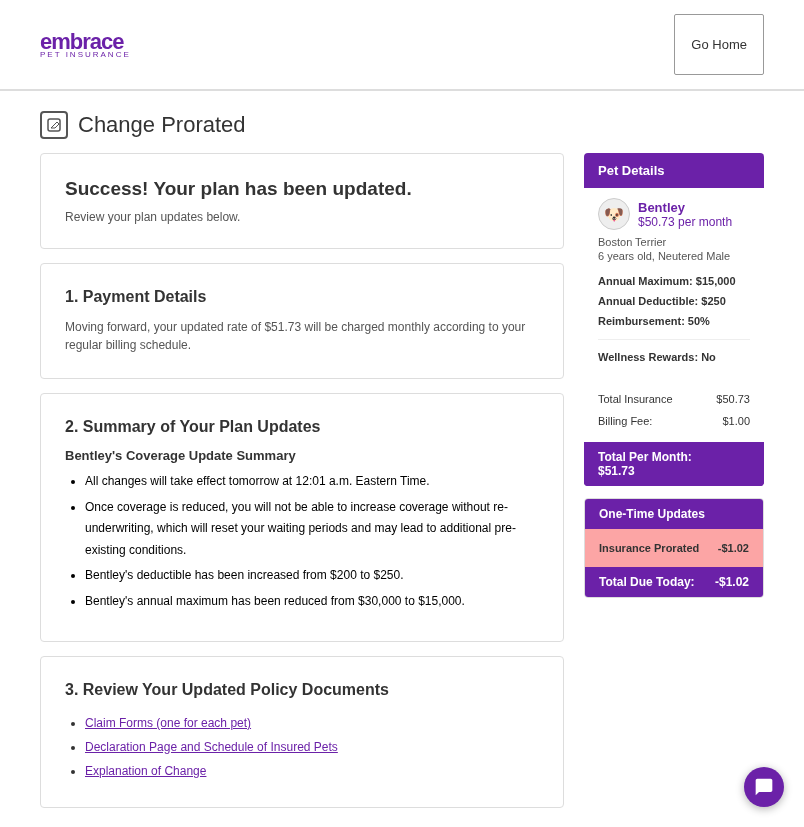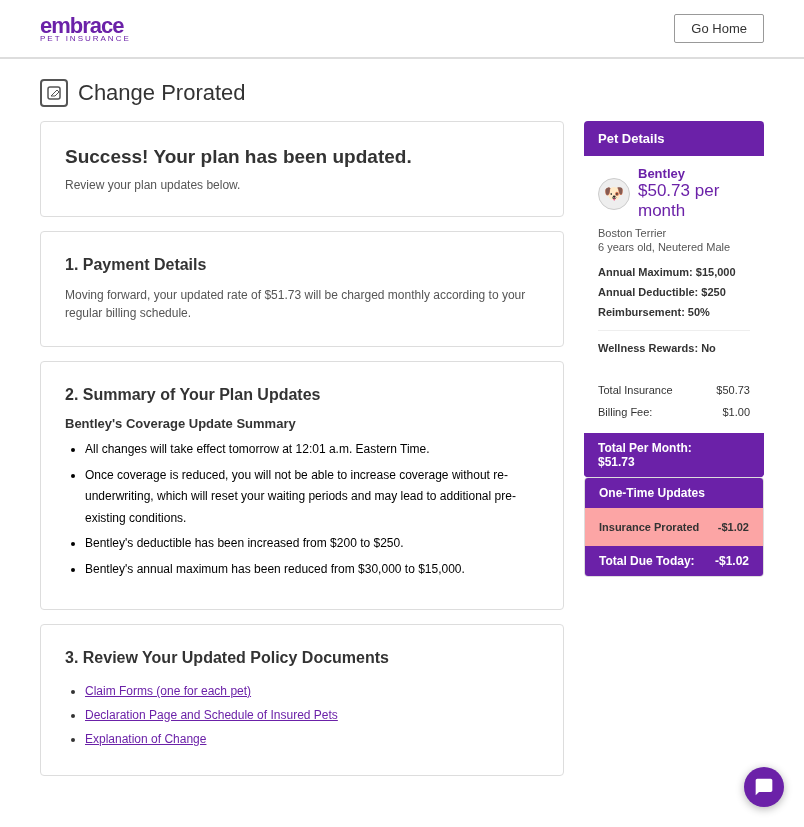--- a/index.html
+++ b/index.html
@@ -3,21 +3,21 @@
   <meta charset="utf-8">
   <style>
     * { box-sizing: border-box; margin: 0; padding: 0; }
     body { font-family: Arial, sans-serif; font-size: 13px; color: #333; background: #fff; }
 
     
     .header { display: flex; justify-content: space-between; align-items: center; padding: 14px 40px; border-bottom: 1px solid #ddd; }
     .logo-text { color: #6b21a8; font-size: 22px; font-weight: bold; letter-spacing: -1px; }
     .logo-sub { font-size: 8px; letter-spacing: 2px; color: #6b21a8; display: block; text-align: center; margin-top: -2px; }
     .logo-wrap { line-height: 1; }
-    .go-home-btn { border: 1px solid #999; background: #fff; padding: 6px 16px; font-size: 13px; cursor: pointer; color: #333; border-radius: 2px; }
+    .go-home-btn { border: 1px solid #999; background: #fff; padding: 22px 16px; font-size: 13px; cursor: pointer; color: #333; border-radius: 2px; }
 
     
     .page-title-area { padding: 20px 40px 14px 40px; display: flex; align-items: center; gap: 10px; }
     .page-title-icon { width: 28px; height: 28px; border: 2px solid #555; border-radius: 4px; display: flex; align-items: center; justify-content: center; }
     .page-title-icon svg { width: 16px; height: 16px; }
     .page-title { font-size: 22px; font-weight: normal; color: #333; }
 
     
     .main-content { display: flex; gap: 20px; padding: 0 40px 40px 40px; }
 
@@ -36,30 +36,30 @@
     
     .coverage-summary-title { font-size: 13px; font-weight: bold; color: #333; margin-bottom: 8px; }
     .summary-list { list-style: disc; padding-left: 20px; font-size: 12px; color: #000000; line-height: 1.8; }
     .summary-list li { margin-bottom: 4px; }
 
     
     .doc-list { list-style: disc; padding-left: 20px; font-size: 12px; line-height: 2; }
     .doc-list li a { color: #6b21a8; text-decoration: underline; cursor: pointer; }
 
     
-    .right-col { width: 180px; flex-shrink: 0; display: flex; flex-direction: column; }
+    .right-col { width: 180px; flex-shrink: 0; display: flex; flex-direction: column; gap: 12px; }
 
     
     .pet-details-card { background: #6b21a8; color: #fff; border-radius: 4px; overflow: hidden; }
     .pet-details-header { padding: 10px 14px; font-size: 13px; font-weight: bold; }
     .pet-info-section { background: #fff; color: #333; padding: 10px 14px; }
     .pet-name-row { display: flex; align-items: center; gap: 8px; margin-bottom: 6px; }
     .pet-avatar { width: 32px; height: 32px; border-radius: 50%; background: #eee; border: 1px solid #ccc; display: flex; align-items: center; justify-content: center; font-size: 16px; flex-shrink: 0; }
     .pet-name { font-size: 13px; font-weight: bold; color: #6b21a8; }
-    .pet-price { font-size: 17px; color: #6b21a8; }
+    .pet-price { font-size: 12px; color: #6b21a8; }
     .pet-breed { font-size: 11px; color: #555; margin-bottom: 2px; }
     .pet-age { font-size: 11px; color: #555; margin-bottom: 10px; }
     .pet-details-line { font-size: 11px; color: #333; line-height: 1.8; }
     .pet-details-line span { font-weight: bold; }
     .divider { border: none; border-top: 1px solid #eee; margin: 8px 0; }
     .billing-body { background: #fff; color: #333; padding: 10px 14px; }
     .billing-row { display: flex; justify-content: space-between; font-size: 11px; line-height: 2; }
     .billing-total-row { display: flex; justify-content: space-between; background: #6b21a8; color: #fff; padding: 8px 14px; font-size: 12px; font-weight: bold; flex-direction: column; }
 
     

